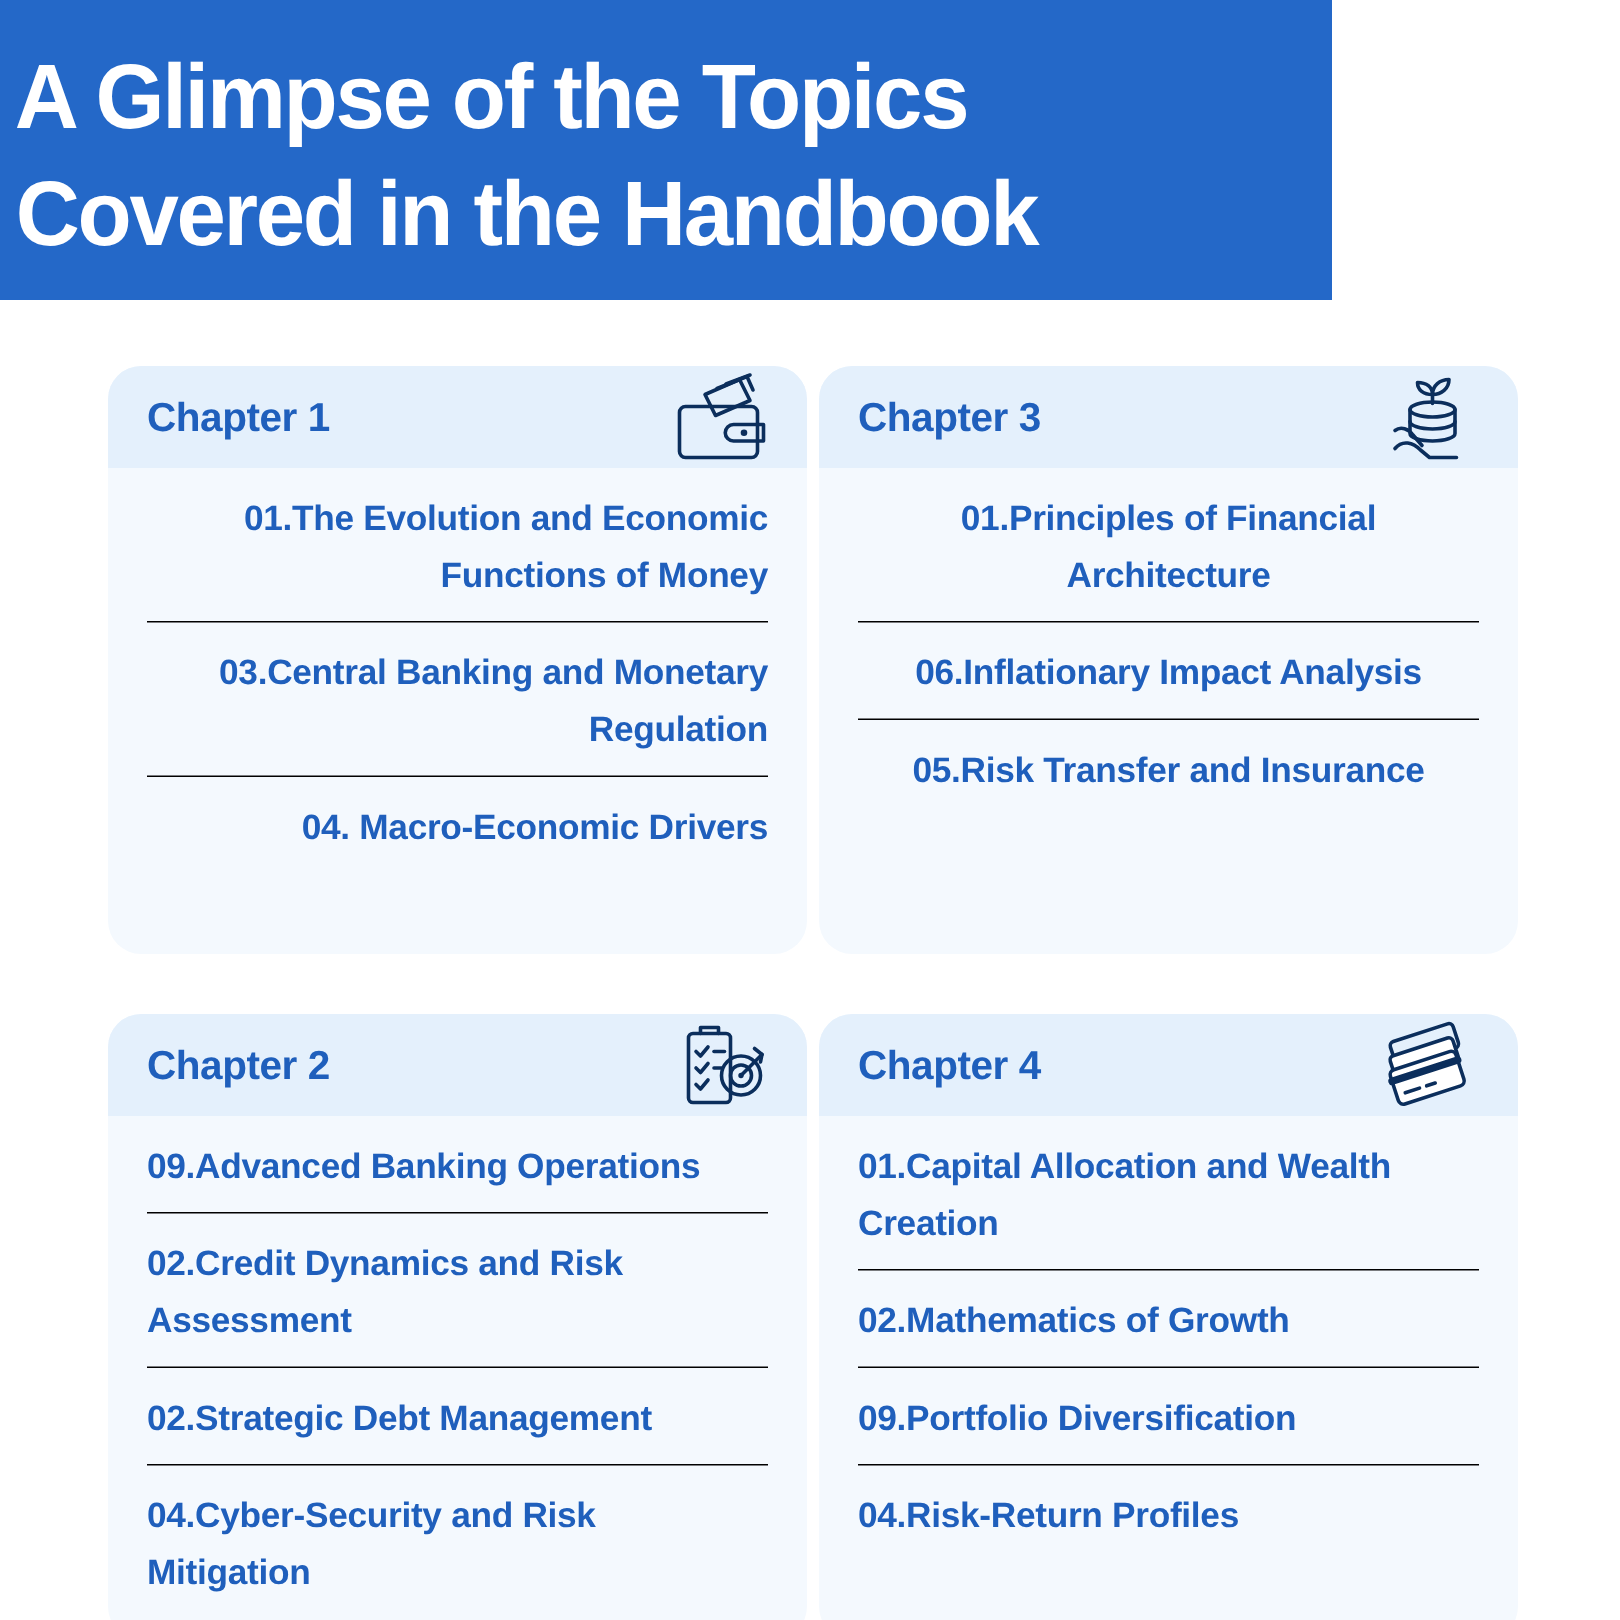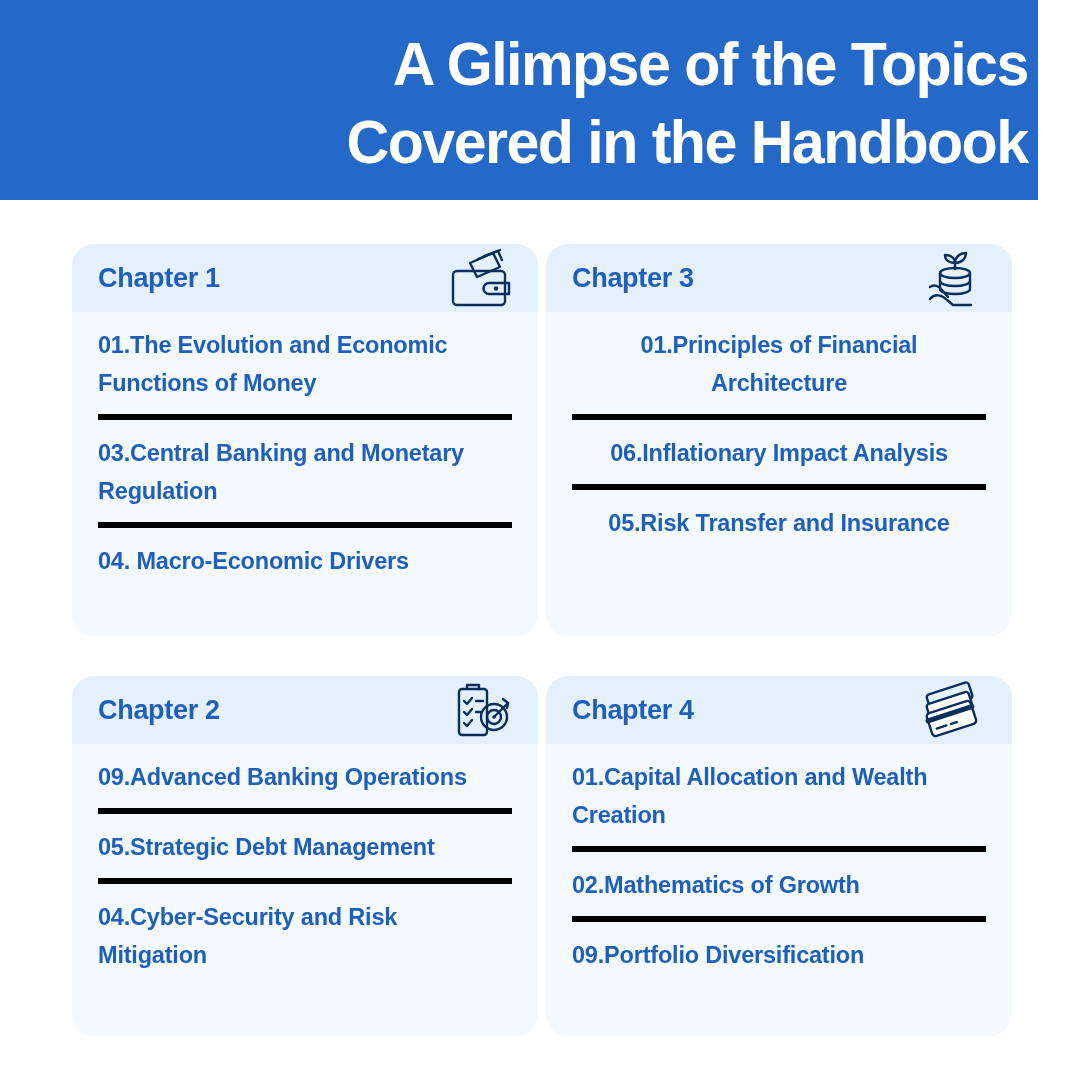--- a/index.html
+++ b/index.html
@@ -12,26 +12,26 @@
   }
   .page {
     width: 1080px;
     height: 1080px;
     position: relative;
     background: #ffffff;
   }
 
   
   .header {
-    width: 1038px;
+    width: 888px;
     height: 200px;
     background: #2468C8;
     display: flex;
     flex-direction: column;
-    align-items: flex-end;
+    align-items: flex-start;
     justify-content: center;
     padding-top: 6px;
   }
   .header-line {
     color: #ffffff;
     font-size: 61px;
     font-weight: bold;
     letter-spacing: -1.6px;
     line-height: 1.28;
     text-align: center;
@@ -85,26 +85,26 @@
   .card-icon svg { display: block; }
 
   .items { padding: 0 26px; }
   .item {
     color: #1F5FBC;
     font-size: 23.5px;
     font-weight: bold;
     letter-spacing: -0.2px;
     line-height: 1.62;
     padding: 14px 0 12px 0;
-    border-bottom: 6px solid #000000;
+    border-bottom: 1px solid #000000;
   }
   .item:last-child { border-bottom: none; }
 
   
-  .card.c1 { min-height: 392px; }
+  .card.c1 { min-height: 392px; text-align: right; }
   .card.c3 { min-height: 392px; text-align: center; }
   .card.c2 { min-height: 360px; }
   .card.c4 { min-height: 360px; }
 </style>
 </head>
 <body>
 
 <div class="page">
 
   <div class="header">
@@ -173,21 +173,22 @@
             <circle cx="46" cy="38" r="13"></circle>
             <circle cx="46" cy="38" r="7"></circle>
             <circle cx="46" cy="38" r="1.8" fill="#0B2E5C" stroke="none"></circle>
             <path d="M46 38 L60 24"></path>
             <path d="M55 20 l5 4 l-1 5"></path>
           </svg>
         </div>
       </div>
       <div class="items">
         <div class="item">09.Advanced Banking Operations</div>
-        <div class="item">05.Strategic Debt Management</div>
+        <div class="item">02.Credit Dynamics and Risk Assessment</div>
+        <div class="item">02.Strategic Debt Management</div>
         <div class="item">04.Cyber-Security and Risk Mitigation</div>
       </div>
     </div>
 
     <div class="card c4">
       <div class="card-head">
         <div class="card-title">Chapter 4</div>
         <div class="card-icon">
           <svg width="70" height="62" viewBox="0 0 70 62" fill="none" stroke="#0B2E5C" stroke-width="2.4" stroke-linecap="round" stroke-linejoin="round">
             <g transform="rotate(-18 35 31)">
@@ -198,17 +199,18 @@
               <path d="M12 43 h10"></path>
               <path d="M27 43 h6"></path>
             </g>
           </svg>
         </div>
       </div>
       <div class="items">
         <div class="item">01.Capital Allocation and Wealth Creation</div>
         <div class="item">02.Mathematics of Growth</div>
         <div class="item">09.Portfolio Diversification</div>
+        <div class="item">04.Risk-Return Profiles</div>
       </div>
     </div>
 
   </div>
 </div>
 
 </body></html>

